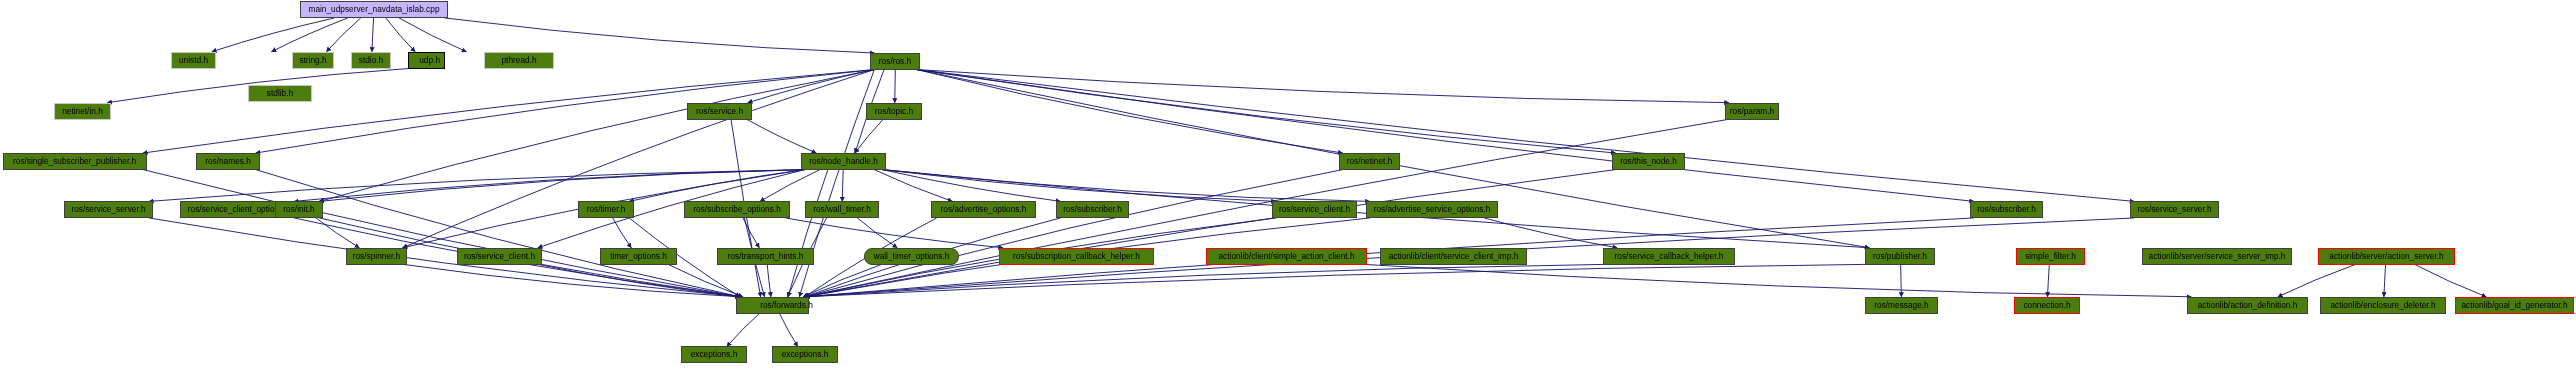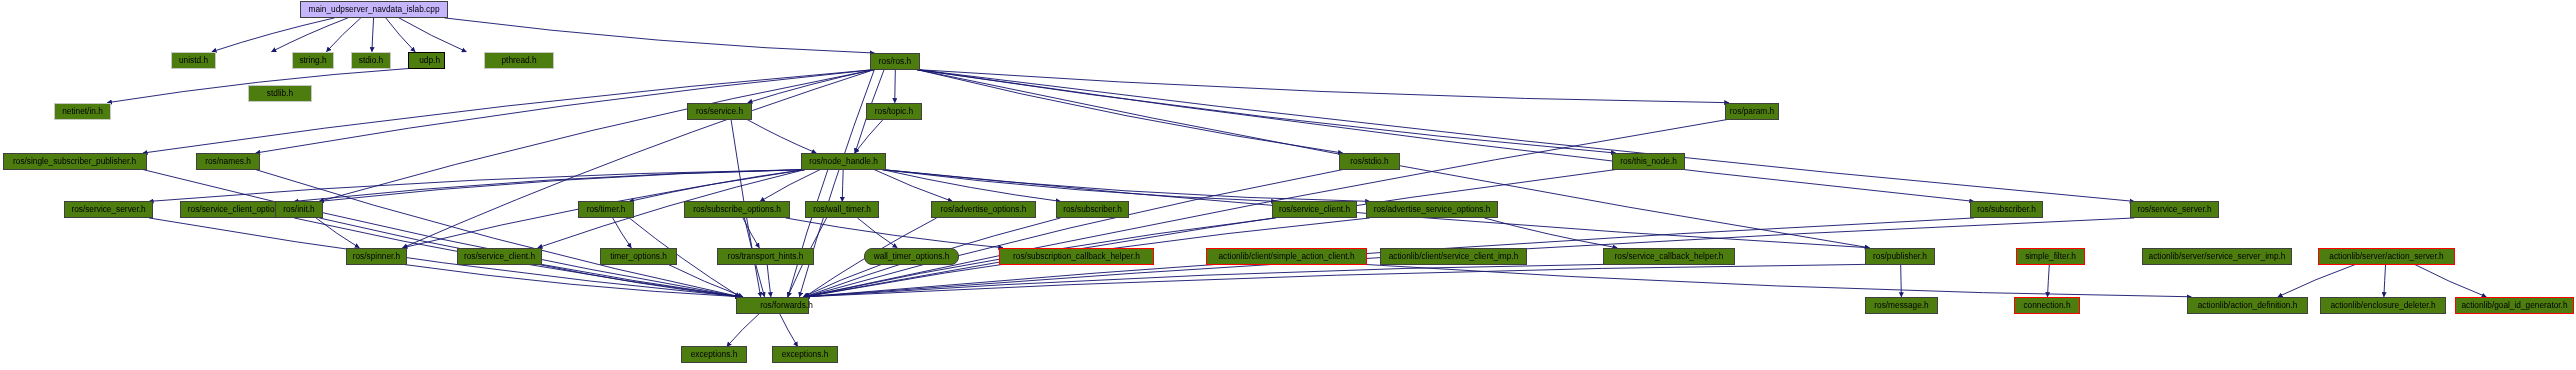--- a/index.html
+++ b/index.html
@@ -175,21 +175,21 @@
       <div class="node dark" style="left: 2.6px; top: 153px; width: 144px;">
         <span class="lbl">ros/single_subscriber_publisher.h</span>
       </div>
       <div class="node dark" style="left: 196px; top: 153px; width: 64px;">
         <span class="lbl">ros/names.h</span>
       </div>
       <div class="node dark" style="left: 801px; top: 153px; width: 85px;">
         <span class="lbl">ros/node_handle.h</span>
       </div>
       <div class="node dark" style="left: 1339px; top: 153px; width: 61px;">
-        <span class="lbl">ros/stdio.h</span>
+        <span class="lbl">ros/netinet.h</span>
       </div>
       <div class="node dark" style="left: 1612px; top: 153px; width: 73px;">
         <span class="lbl">ros/this_node.h</span>
       </div>
       <div class="node dark" style="left: 64px; top: 201px; width: 89px;">
         <span class="lbl">ros/service_server.h</span>
       </div>
       <div class="node dark" style="left: 180px; top: 201px; width: 118px;">
         <span class="lbl">ros/service_client_options.h</span>
       </div>

